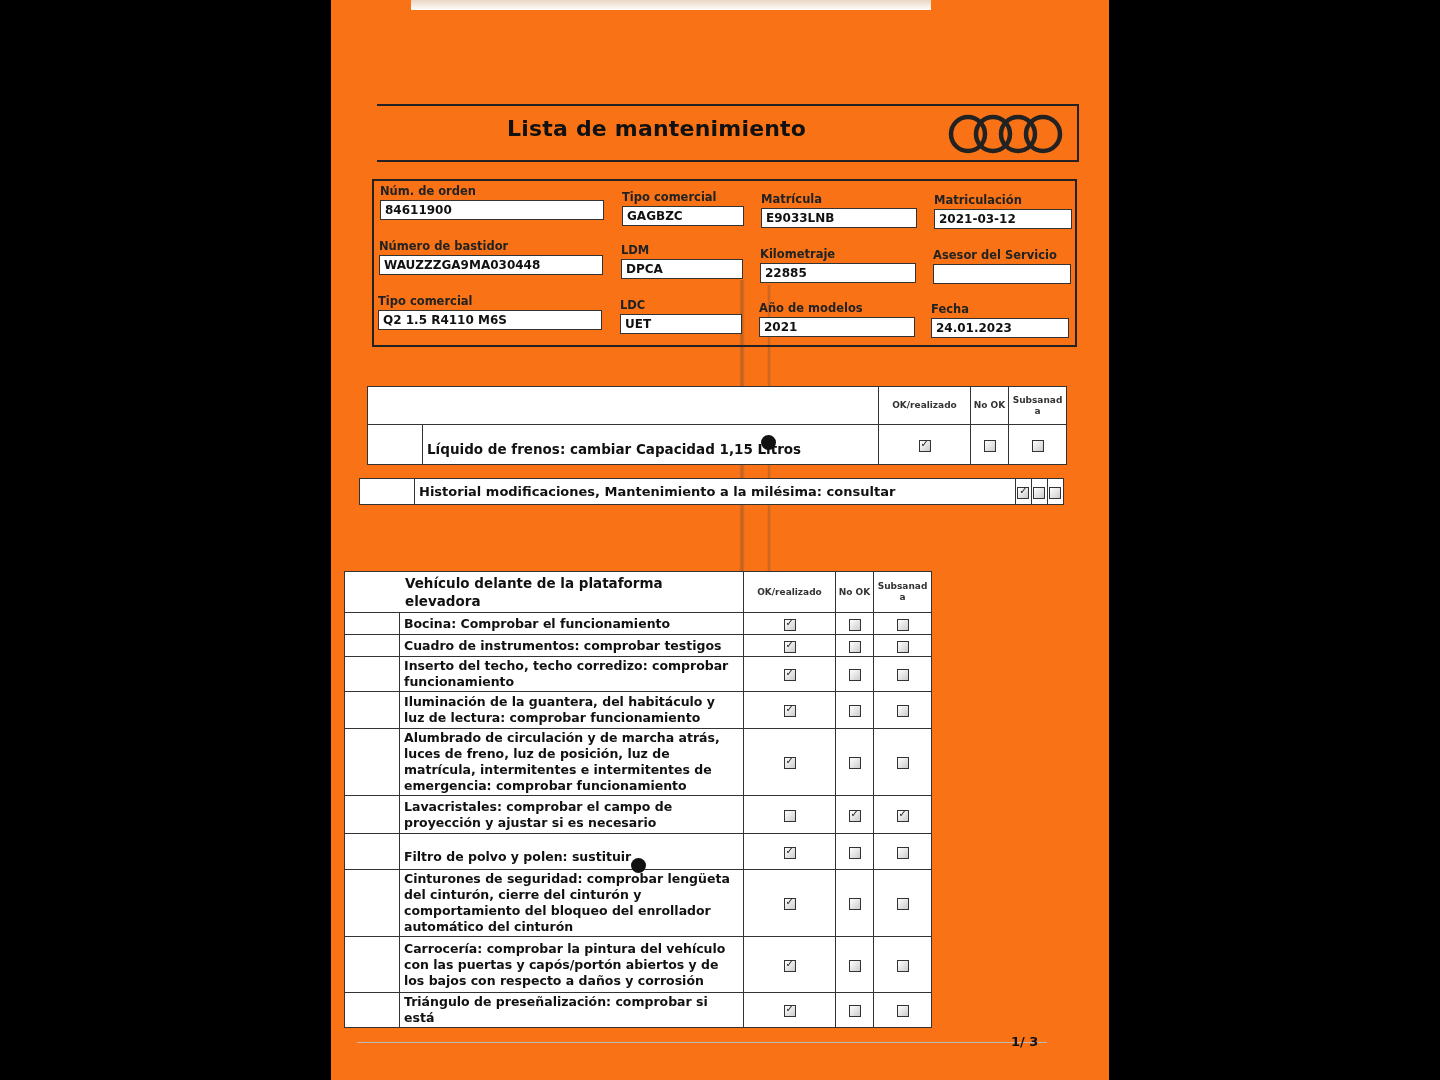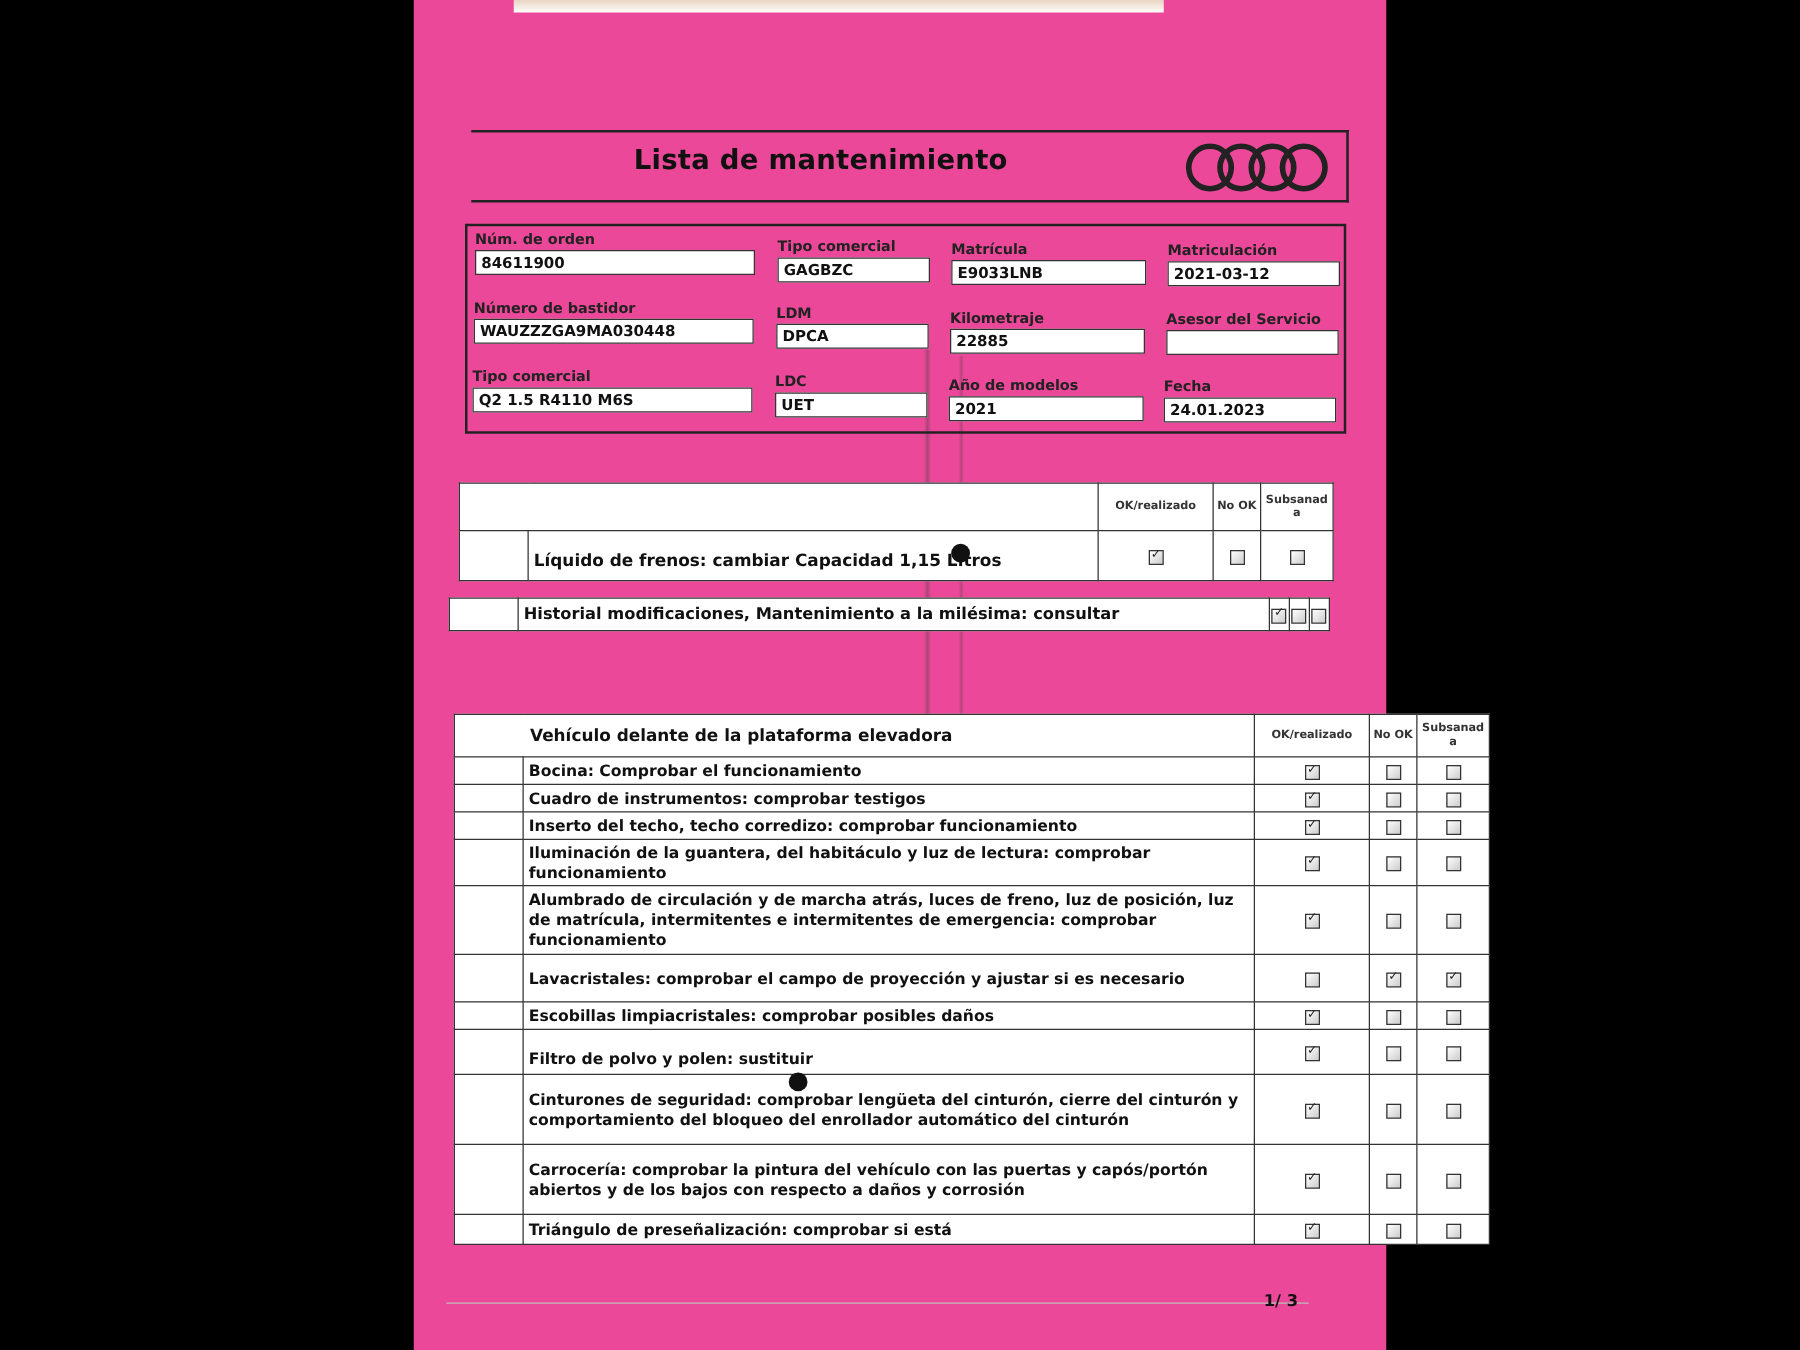--- a/index.html
+++ b/index.html
@@ -1,20 +1,20 @@
 <!DOCTYPE html>
 <html><head>
   <meta charset="utf-8">
   <style>
     * { box-sizing: border-box; margin: 0; padding: 0; }
     html, body { width: 1440px; height: 1080px; background: #000; overflow: hidden; }
     body { position: relative; font-family: "DejaVu Sans", sans-serif; color: #111; }
     .paper {
       position: absolute; left: 331px; top: 0; width: 778px; height: 1080px;
-      background: #ec4899;
+      background: #f97316;
     }
     .paper-tan { position: absolute; left: 80px; top: 0; width: 520px; height: 10px; background: linear-gradient(#e8d6c3, #fdfdfb); }
     .fold { position: absolute; left: 408px; top: 280px; width: 6px; height: 330px;
       background: linear-gradient(90deg, transparent, rgba(60,60,60,.35), transparent); }
     .fold2 { position: absolute; left: 436px; top: 285px; width: 4px; height: 320px;
       background: linear-gradient(90deg, transparent, rgba(60,60,60,.3), transparent); }
 
     .title-bar {
       position: absolute; left: 46px; top: 104px; width: 702px; height: 58px;
       border-top: 2px solid #222; border-right: 2px solid #222; border-bottom: 2px solid #222;
@@ -153,21 +153,21 @@
     <tr style="height:26px">
       <td class="stub"></td>
       <td class="desc" style="font-size:13px">Historial modificaciones, Mantenimiento a la milésima: consultar</td>
       <td class="cb"><span class="box checked"></span></td>
       <td class="cb"><span class="box"></span></td>
       <td class="cb"><span class="box"></span></td>
     </tr>
   </tbody>
     </table>
 
-  <table class="check" style="left:32px;top:571px;width:829px">
+  <table class="check" style="left:13px;top:571px;width:588px">
     <tbody>
         <tr style="height:34px">
       <td colspan="2" class="hdr-desc">Vehículo delante de la plataforma elevadora</td>
       <td class="col" style="width:92px">OK/realizado</td>
       <td class="col" style="width:38px">No OK</td>
       <td class="col" style="width:58px">Subsanad a</td>
     </tr>
     <tr style="height:22px">
       <td class="stub"></td>
       <td class="desc">Bocina: Comprobar el funcionamiento</td>
@@ -203,27 +203,20 @@
       <td class="cb"><span class="box"></span></td>
       <td class="cb"><span class="box"></span></td>
     </tr>
     <tr style="height:38px">
       <td class="stub"></td>
       <td class="desc">Lavacristales: comprobar el campo de proyección y ajustar si es necesario</td>
       <td class="cb"><span class="box"></span></td>
       <td class="cb"><span class="box checked"></span></td>
       <td class="cb"><span class="box checked"></span></td>
     </tr>
-    <tr style="height:22px">
-      <td class="stub"></td>
-      <td class="desc">Escobillas limpiacristales: comprobar posibles daños</td>
-      <td class="cb"><span class="box checked"></span></td>
-      <td class="cb"><span class="box"></span></td>
-      <td class="cb"><span class="box"></span></td>
-    </tr>
     <tr style="height:36px">
       <td class="stub"></td>
       <td class="desc" style="padding-top:12px">Filtro de polvo y polen: sustituir</td>
       <td class="cb"><span class="box checked"></span></td>
       <td class="cb"><span class="box"></span></td>
       <td class="cb"><span class="box"></span></td>
     </tr>
     <tr style="height:56px">
       <td class="stub"></td>
       <td class="desc">Cinturones de seguridad: comprobar lengüeta del cinturón, cierre del cinturón y comportamiento del bloqueo del enrollador automático del cinturón</td>

